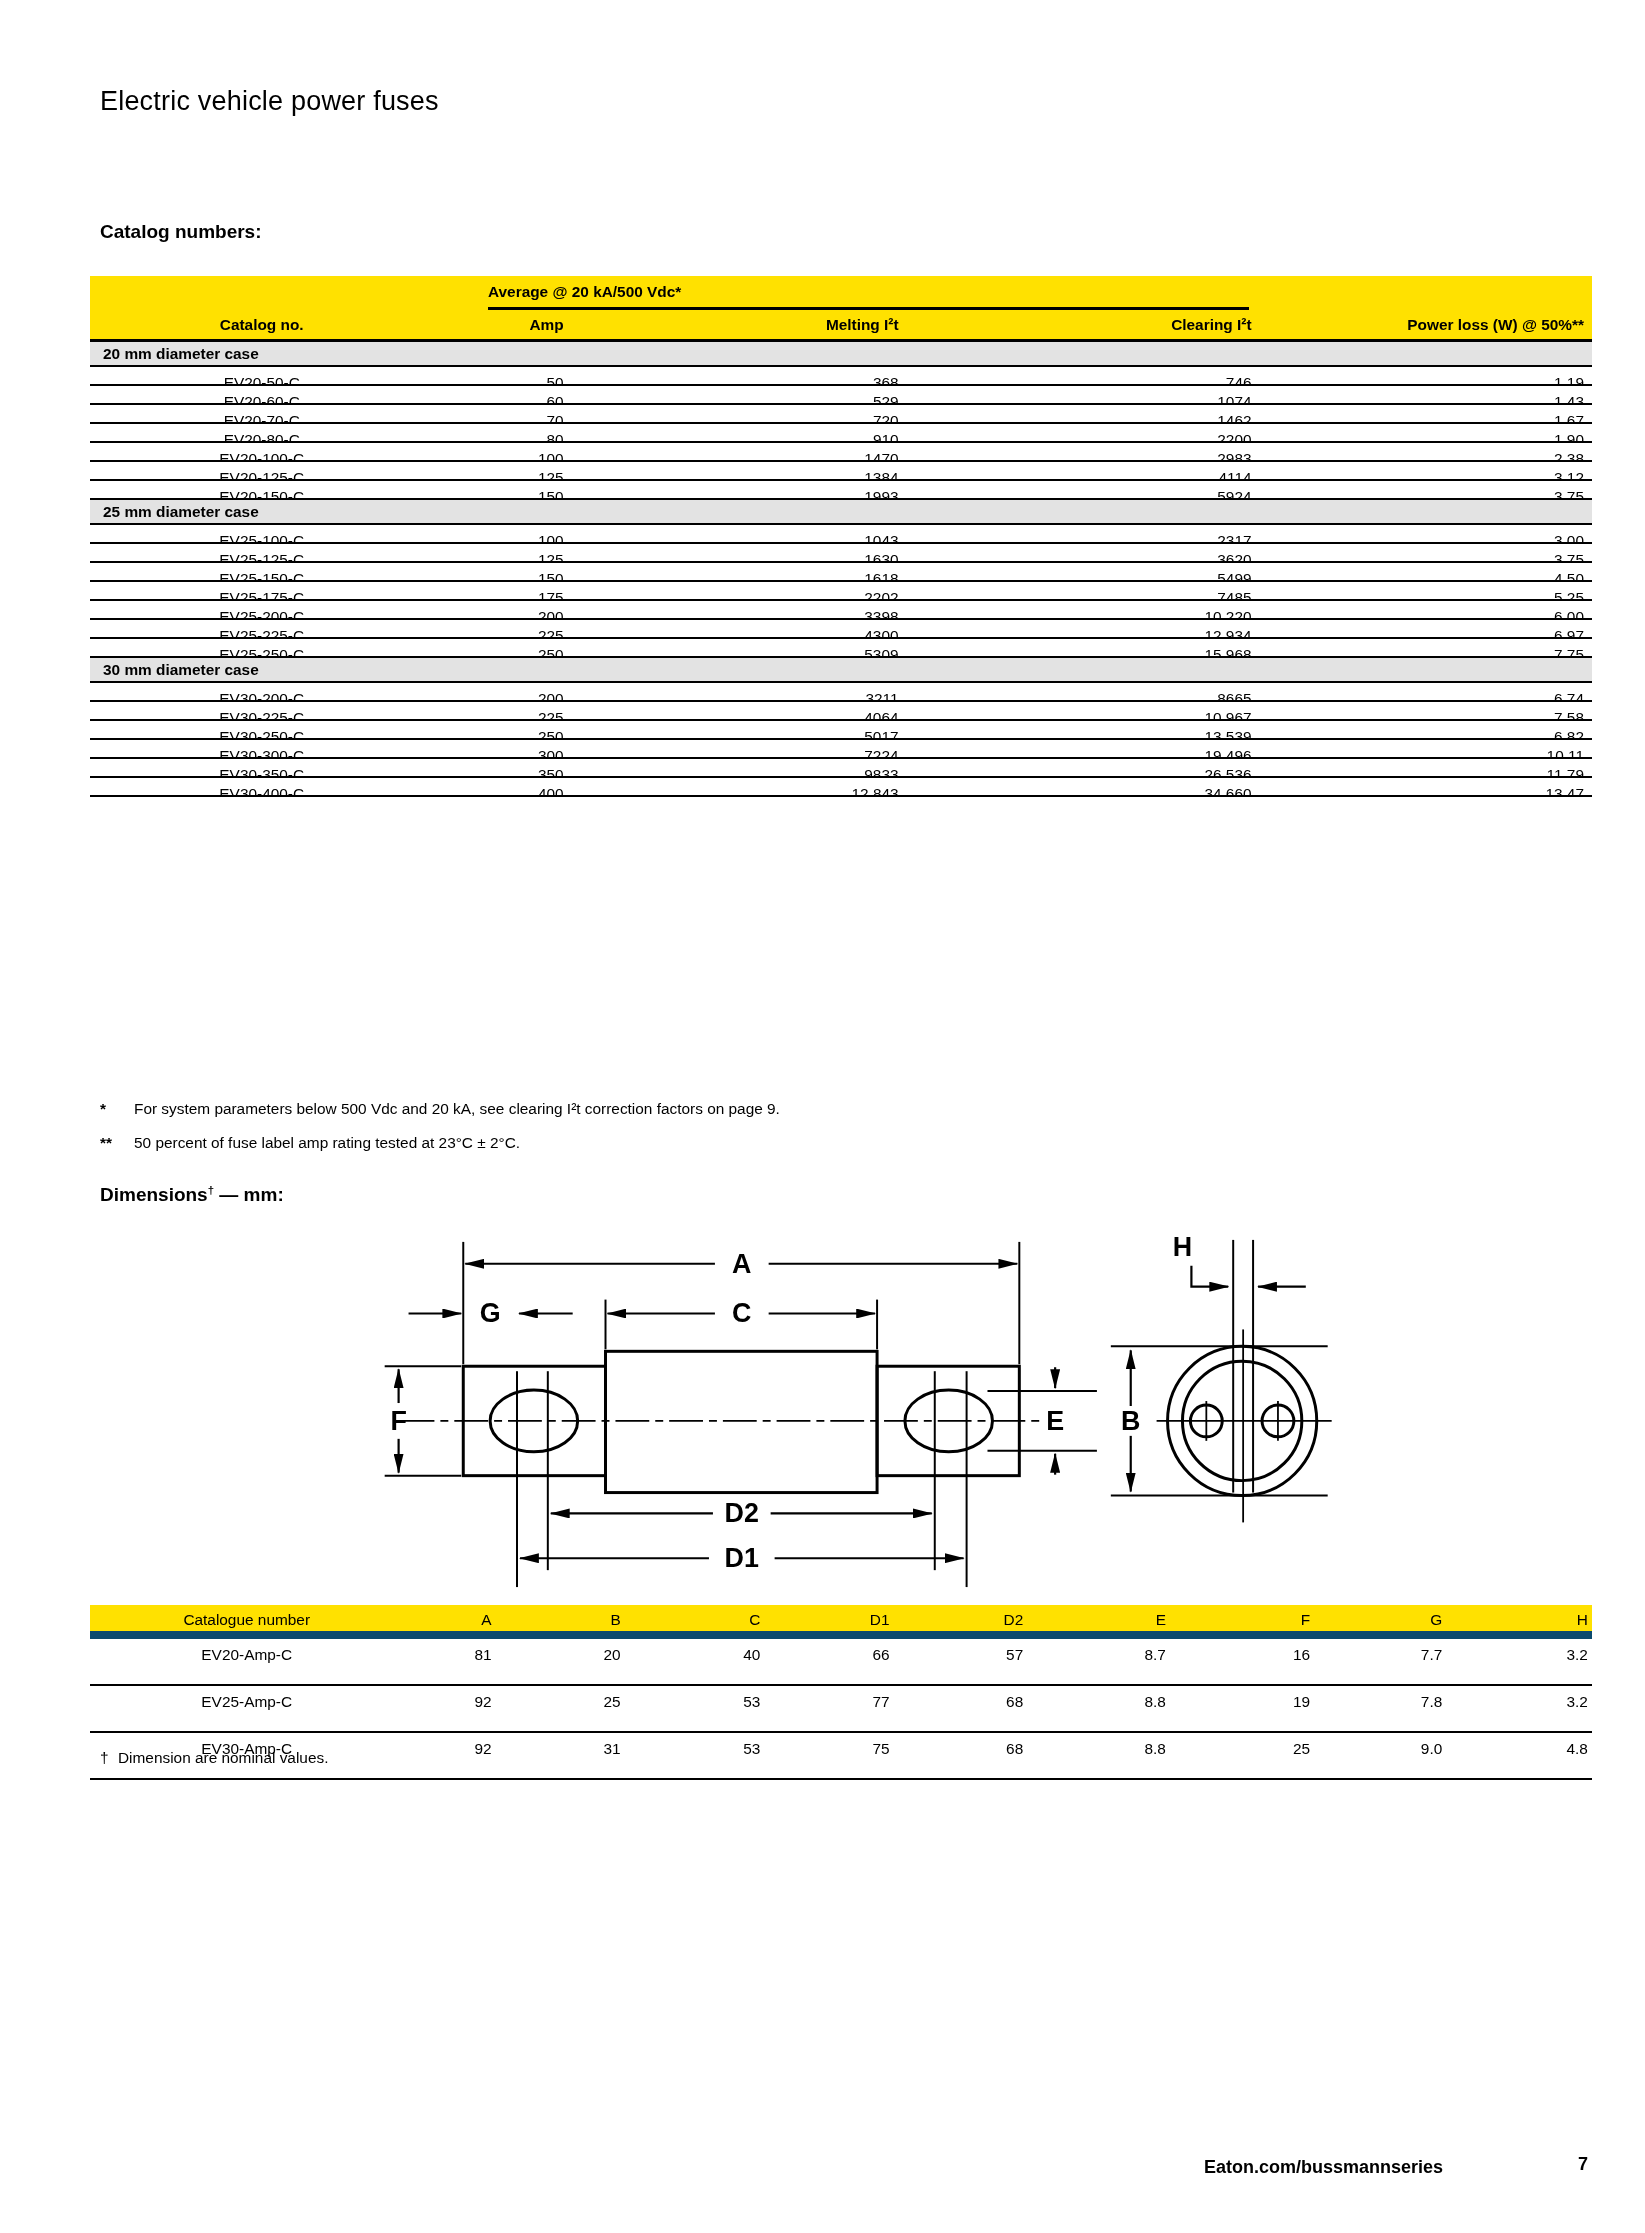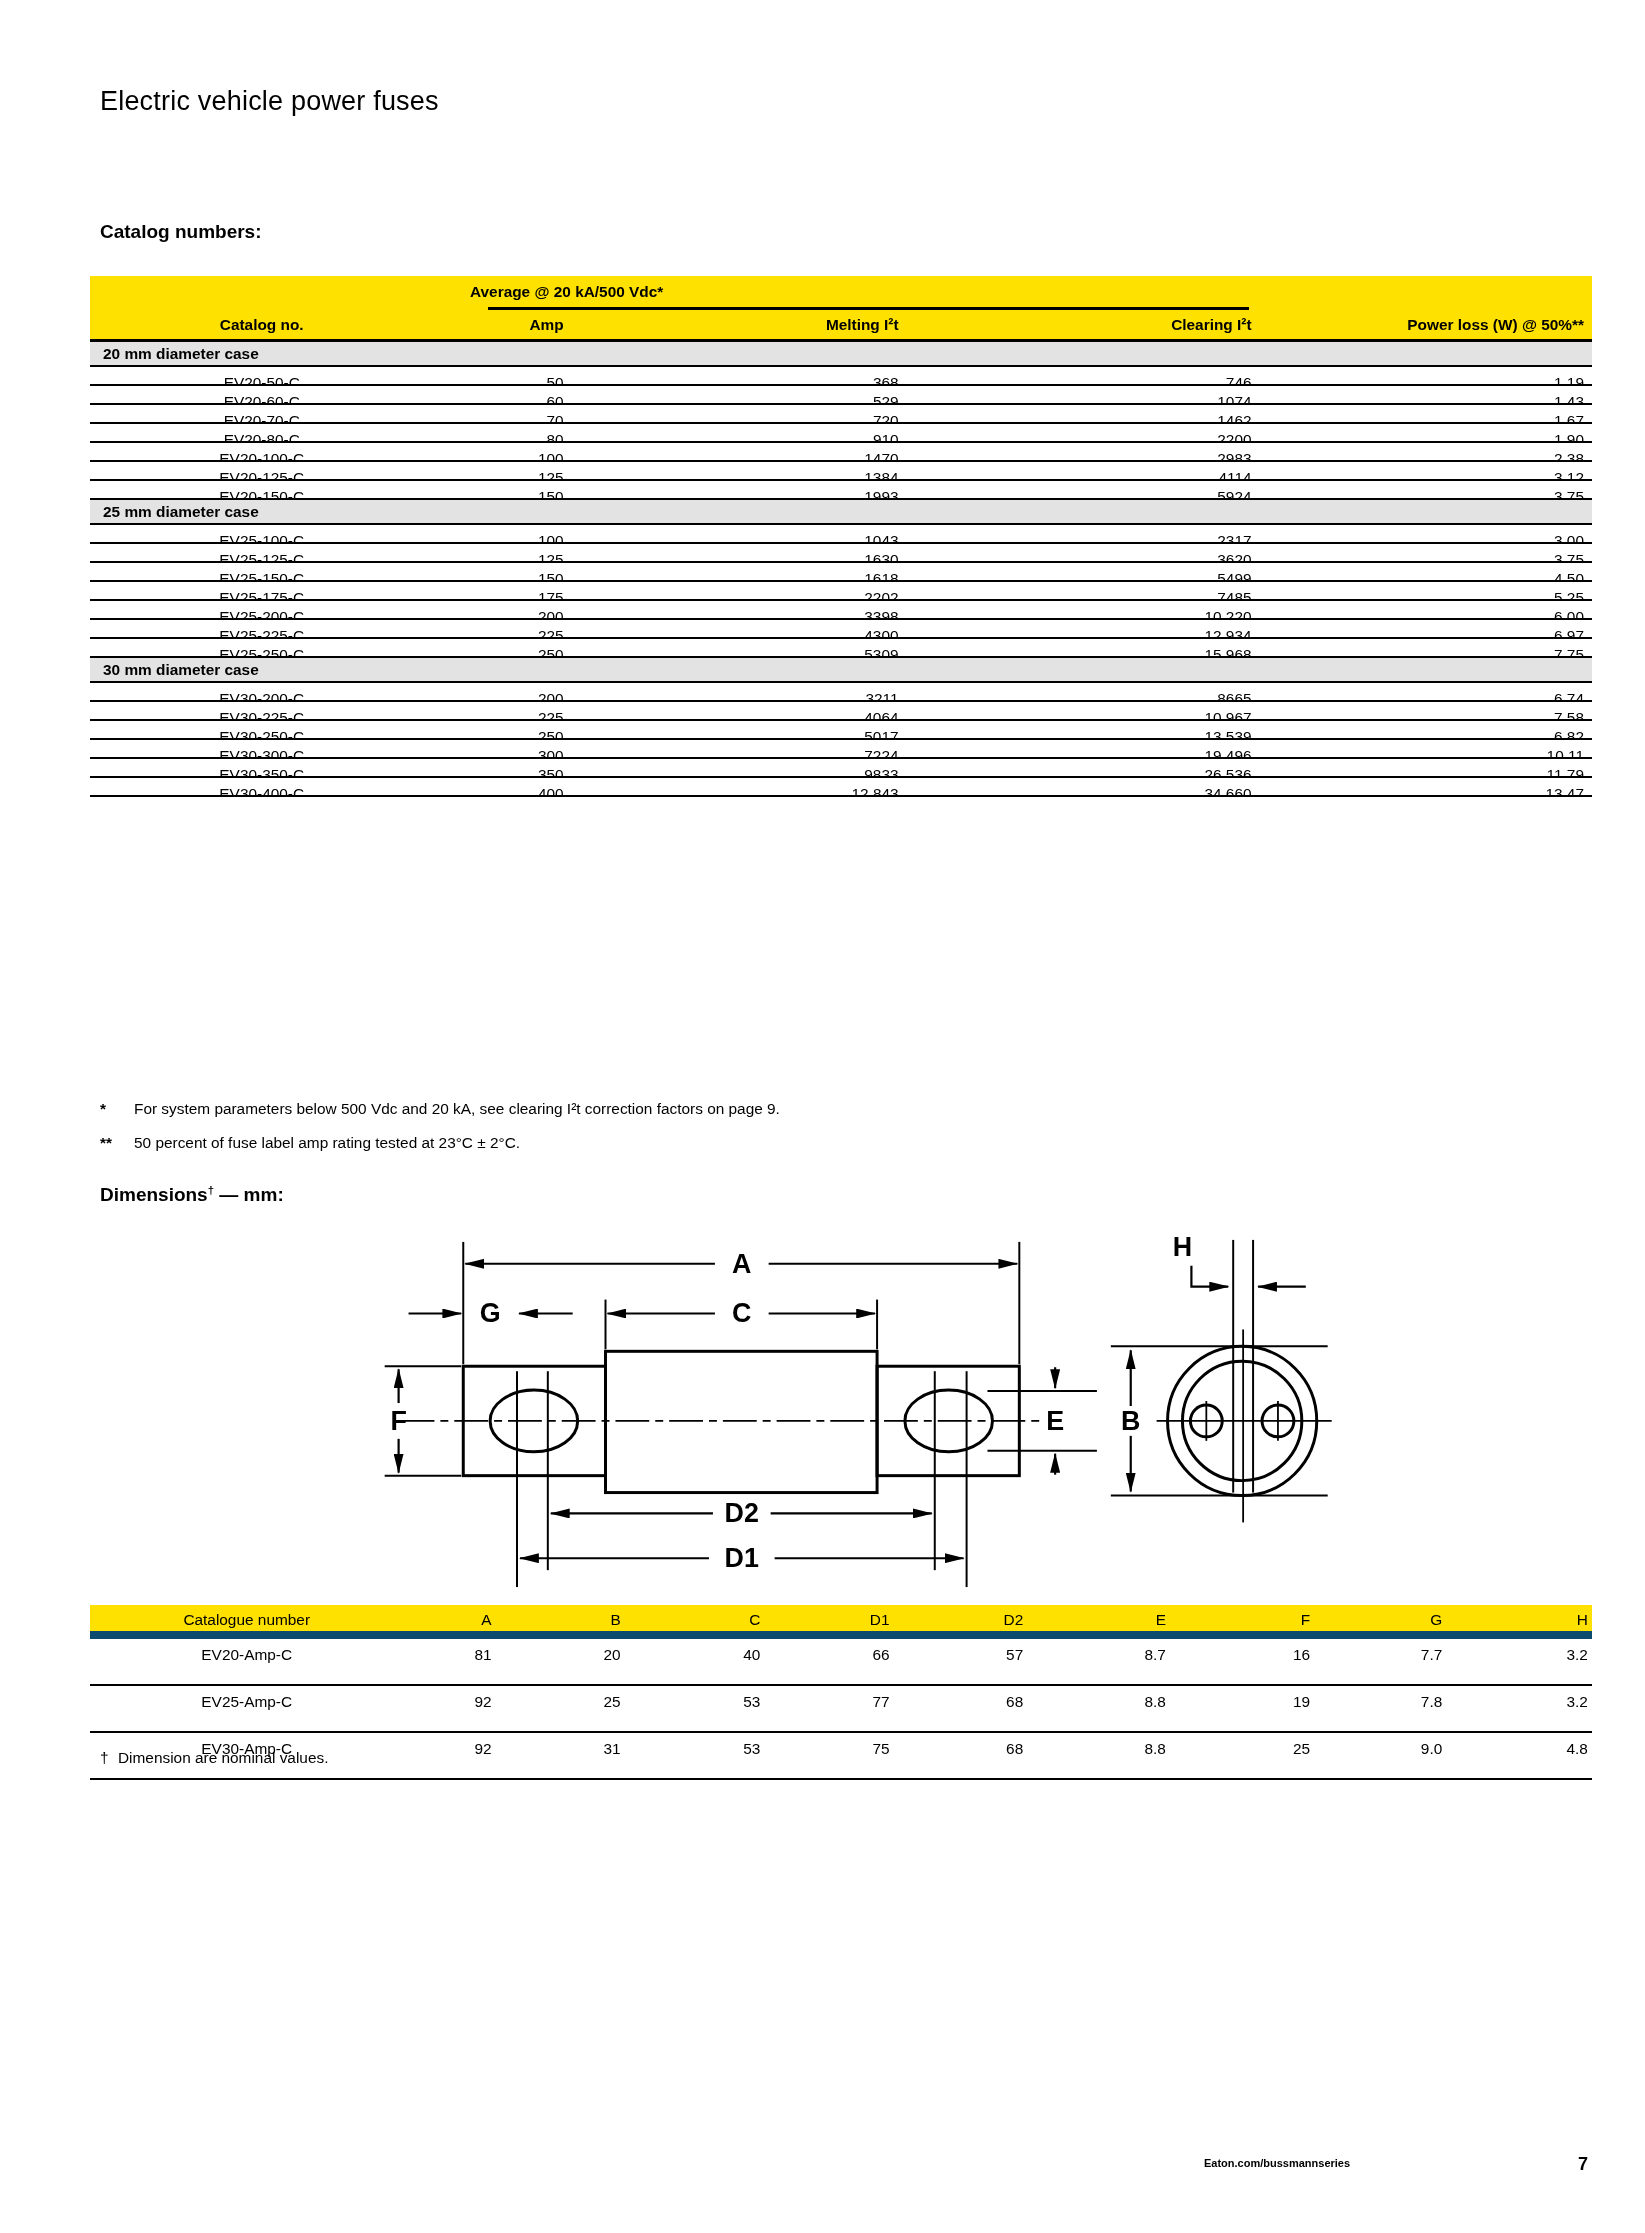--- a/index.html
+++ b/index.html
@@ -7,21 +7,21 @@
         font-family:"Liberation Sans", sans-serif;color:#000;overflow:hidden;}
   .abs{position:absolute;}
   .page-title{left:100px;top:86px;font-size:27px;font-weight:500;letter-spacing:0.2px;}
   .sec-heading{left:100px;font-size:19px;font-weight:bold;}
   .sec-heading sup{font-size:60%;}
 
   
   .cat-table{left:90px;top:276px;width:1502px;}
   .cat-head{background:var(--yellow);border-bottom:3px solid #000;}
   .spanner-row{position:relative;height:34px;}
-  .spanner-label{position:absolute;left:380px;top:7px;font-size:15.4px;font-weight:bold;}
+  .spanner-label{position:absolute;left:398px;top:7px;font-size:15.4px;font-weight:bold;}
   .spanner-line{position:absolute;left:398px;top:31px;width:761px;height:2.5px;background:#000;}
   .crow{display:grid;grid-template-columns:22% 9.8% 22.3% 23.5% 22.4%;box-sizing:border-box;}
   .chead-row{height:29px;line-height:29px;font-weight:bold;}
   .cat-body .crow{height:19px;line-height:31px;border-bottom:2px solid #000;}
   .csec{height:25px;line-height:23px;background:var(--gray);border-bottom:2px solid #000;
         font-weight:bold;font-size:15.4px;padding-left:13px;box-sizing:border-box;}
   .cell{font-size:15.4px;white-space:nowrap;overflow:hidden;}
   .cell.c0{text-align:center;padding-left:13px;}
   .cell.num{text-align:right;padding-right:4px;}
   .crow .cell:last-child{padding-right:8px;}
@@ -36,21 +36,21 @@
   .dim-body .drow{height:47px;line-height:31px;border-bottom:2px solid #000;}
 
   
   .diagram{left:249px;top:1222px;}
   .diagram .shape{fill:none;stroke:#000;stroke-width:3;}
   .diagram .dim{fill:none;stroke:#000;stroke-width:2.2;}
   .diagram .ext{fill:none;stroke:#000;stroke-width:2;}
   .diagram .cl{fill:none;stroke:#000;stroke-width:1.8;}
   .diagram text{font-family:"Liberation Sans",sans-serif;font-size:27px;font-weight:bold;
                 text-anchor:middle;fill:#000;}
-  .footer-link{left:1204px;top:2157px;font-size:11px;font-weight:bold;}
+  .footer-link{left:1204px;top:2157px;font-size:18px;font-weight:bold;}
   .page-num{left:1578px;top:2154px;font-size:18px;font-weight:bold;}
 </style>
 </head>
 <body>
 
 <div class="page" style="--yellow: #ffe100; --gray: #e3e3e3;">
 
   <div class="abs page-title">Electric vehicle power fuses</div>
 
   <div class="abs sec-heading" style="top:221px;">Catalog numbers:</div>

